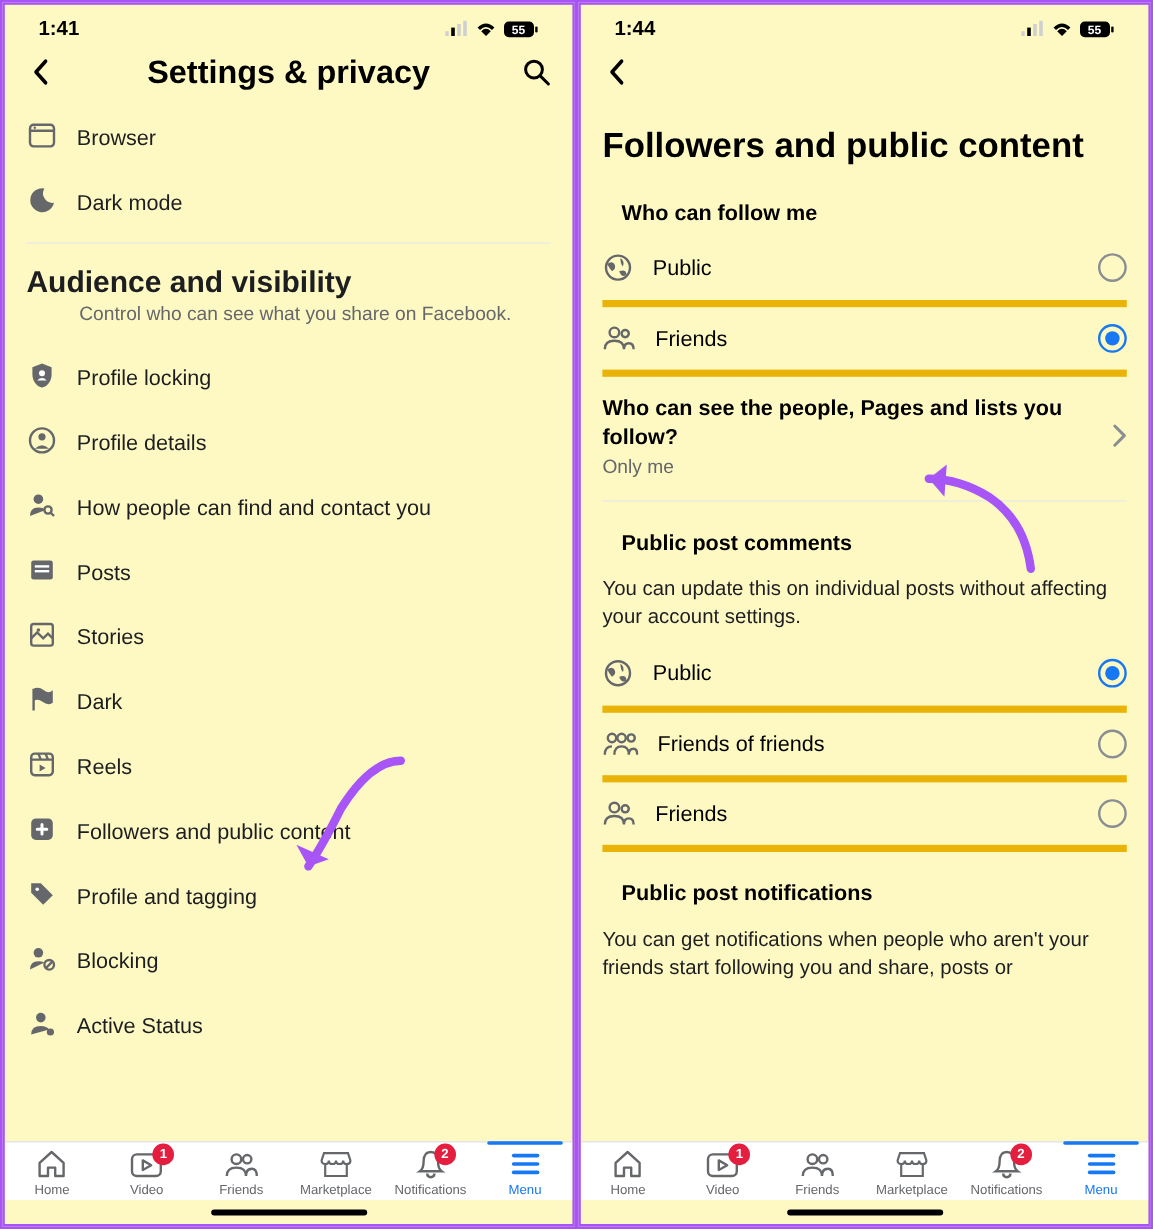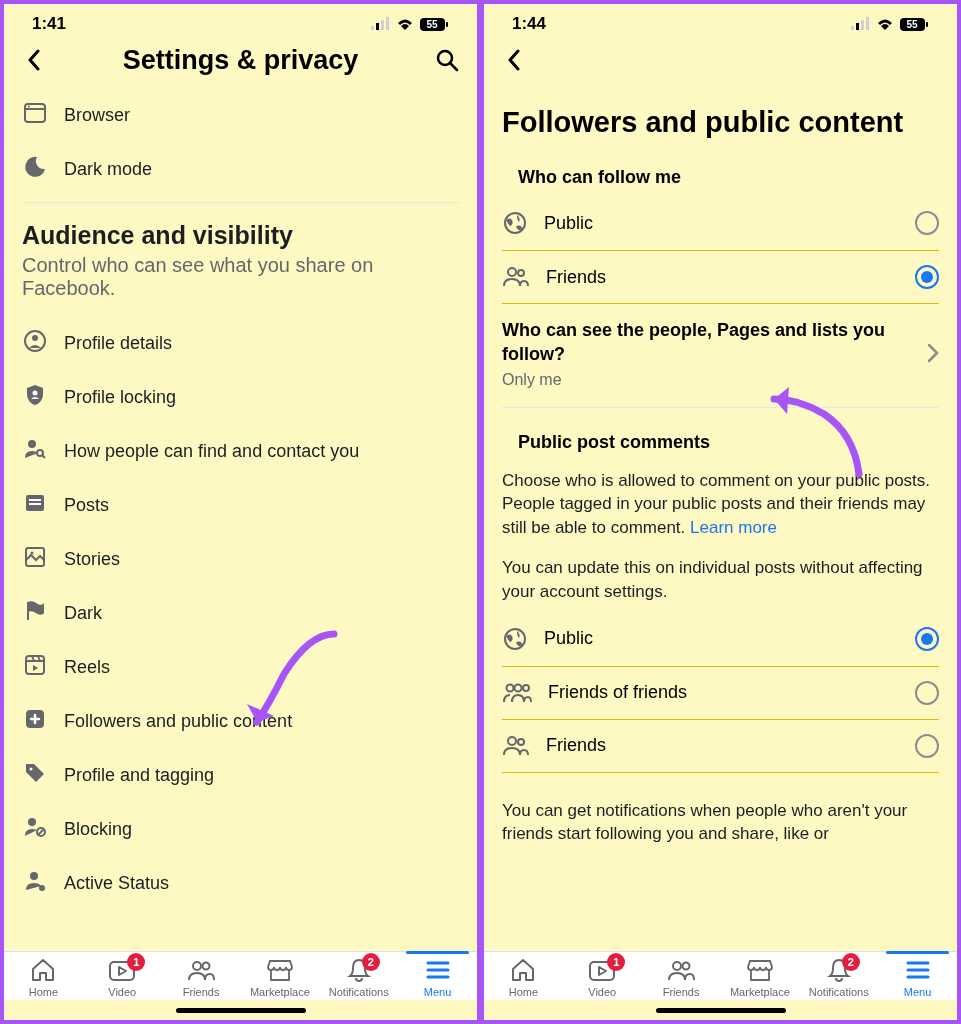--- a/index.html
+++ b/index.html
@@ -75,41 +75,42 @@
     border-top: 1px solid #e4e6eb;
     margin: 8px 0;
   }
   .section-title {
     font-size: 25px;
     font-weight: 700;
     color: #1c1e21;
     padding-top: 10px;
   }
   .section-sub {
-    font-size: 20px;
+    font-size: 16px;
     color: #65676b;
     padding: 4px 0 14px 0;
+    margin-left: 44px;
   }
   .page-title {
     font-size: 29px;
     font-weight: 700;
     padding: 20px 0 22px 0;
   }
   .group-heading {
     font-size: 18px;
     font-weight: 600;
     padding: 6px 0 8px 0;
     margin-left: 16px;
   }
   .option-row {
     display: flex;
     align-items: center;
     gap: 16px;
     padding: 14px 0;
-    border-bottom: 1px solid #eab308;
+    border-bottom: 6px solid #eab308;
     font-size: 18px;
   }
   .option-row .radio {
     margin-left: auto;
   }
   .radio {
     width: 24px;
     height: 24px;
     border: 2px solid #8a8d91;
     border-radius: 50%;
@@ -231,36 +232,36 @@
     </div>
 
     <div class="divider"></div>
 
     <div class="section-title">Audience and visibility</div>
     <div class="section-sub">Control who can see what you share on Facebook.</div>
 
     <div class="row">
       <span class="icon-box">
           <svg width="24" height="24" viewBox="0 0 24 24">
+            <path d="M12 2 L4 5 V11 C4 17 8 21 12 22 C16 21 20 17 20 11 V5 Z" fill="#65676b"></path>
+            <circle cx="12" cy="10" r="2.5" fill="#fff"></circle>
+            <path d="M8 16 Q12 12 16 16" fill="#fff"></path>
+          </svg>
+        </span>
+      <span>Profile locking</span>
+    </div>
+    <div class="row">
+      <span class="icon-box">
+          <svg width="24" height="24" viewBox="0 0 24 24">
             <circle cx="12" cy="12" r="10" fill="none" stroke="#65676b" stroke-width="2"></circle>
             <circle cx="12" cy="9" r="3" fill="#65676b"></circle>
             <path d="M6 19 Q12 13 18 19" fill="#65676b"></path>
           </svg>
         </span>
       <span>Profile details</span>
-    </div>
-    <div class="row">
-      <span class="icon-box">
-          <svg width="24" height="24" viewBox="0 0 24 24">
-            <path d="M12 2 L4 5 V11 C4 17 8 21 12 22 C16 21 20 17 20 11 V5 Z" fill="#65676b"></path>
-            <circle cx="12" cy="10" r="2.5" fill="#fff"></circle>
-            <path d="M8 16 Q12 12 16 16" fill="#fff"></path>
-          </svg>
-        </span>
-      <span>Profile locking</span>
     </div>
     <div class="row">
       <span class="icon-box">
           <svg width="24" height="24" viewBox="0 0 24 24">
             <circle cx="9" cy="7" r="4" fill="#65676b"></circle>
             <path d="M2 21 Q2 14 9 14 Q13 14 15 16" fill="#65676b"></path>
             <circle cx="17" cy="16" r="3" fill="none" stroke="#65676b" stroke-width="2"></circle>
             <line x1="19" y1="18" x2="22" y2="21" stroke="#65676b" stroke-width="2"></line>
           </svg>
         </span>
@@ -473,24 +474,20 @@
         <div class="q">Who can see the people, Pages and lists you follow?</div>
         <div class="val">Only me</div>
       </div>
       <svg width="12" height="20" viewBox="0 0 12 20">
           <path d="M2 2 L10 10 L2 18" stroke="#8a8d91" stroke-width="2.5" fill="none" stroke-linecap="round" stroke-linejoin="round"></path>
         </svg>
     </div>
 
     <div style="height:18px"></div>
     <div class="group-heading">Public post comments</div>
-    <div class="body-text">
-      <span>Choose who is allowed to comment on your public posts. People tagged in your public posts and their friends may still be able to comment.</span>
-      <span class="link">Learn more</span>
-    </div>
     <div class="body-text">You can update this on individual posts without affecting your account settings.</div>
 
     <div class="option-row">
       <span class="icon-box">
           <svg width="26" height="26" viewBox="0 0 26 26">
             <circle cx="13" cy="13" r="10" fill="none" stroke="#65676b" stroke-width="2"></circle>
             <path d="M4 10 Q8 7 10 10 Q12 14 8 16 Q6 14 4 10 M15 5 Q19 8 17 12 Q15 10 15 5 M14 16 Q20 14 20 19 Q16 22 14 16" fill="#65676b"></path>
           </svg>
         </span>
       <span>Public</span>
@@ -514,21 +511,22 @@
             <circle cx="10" cy="7" r="4" fill="none" stroke="#65676b" stroke-width="2"></circle>
             <circle cx="19" cy="8" r="3" fill="none" stroke="#65676b" stroke-width="2"></circle>
             <path d="M2 21 Q2 14 10 14 Q18 14 18 21 M18 21 Q18 16 22 16 Q26 16 26 21" fill="none" stroke="#65676b" stroke-width="2"></path>
           </svg>
         </span>
       <span>Friends</span>
       <span class="radio"></span>
     </div>
 
     <div style="height:18px"></div>
-    <div class="body-text">You can get notifications when people who aren't your friends start following you and share, like or</div>
+    <div class="group-heading">Public post notifications</div>
+    <div class="body-text">You can get notifications when people who aren't your friends start following you and share, posts or</div>
   </div>
 
   <svg class="arrow-annotation" style="left:270px;top:380px" width="120" height="100" viewBox="0 0 120 100">
     <path d="M105 90 Q100 50 70 30 Q45 15 20 15" stroke="#a855f7" stroke-width="7" fill="none" stroke-linecap="round"></path>
     <path d="M20 15 L35 3 L33 30 Z" fill="#a855f7"></path>
   </svg>
 
   <div class="tab-bar">
     <div class="tab">
       <div class="ticon">

